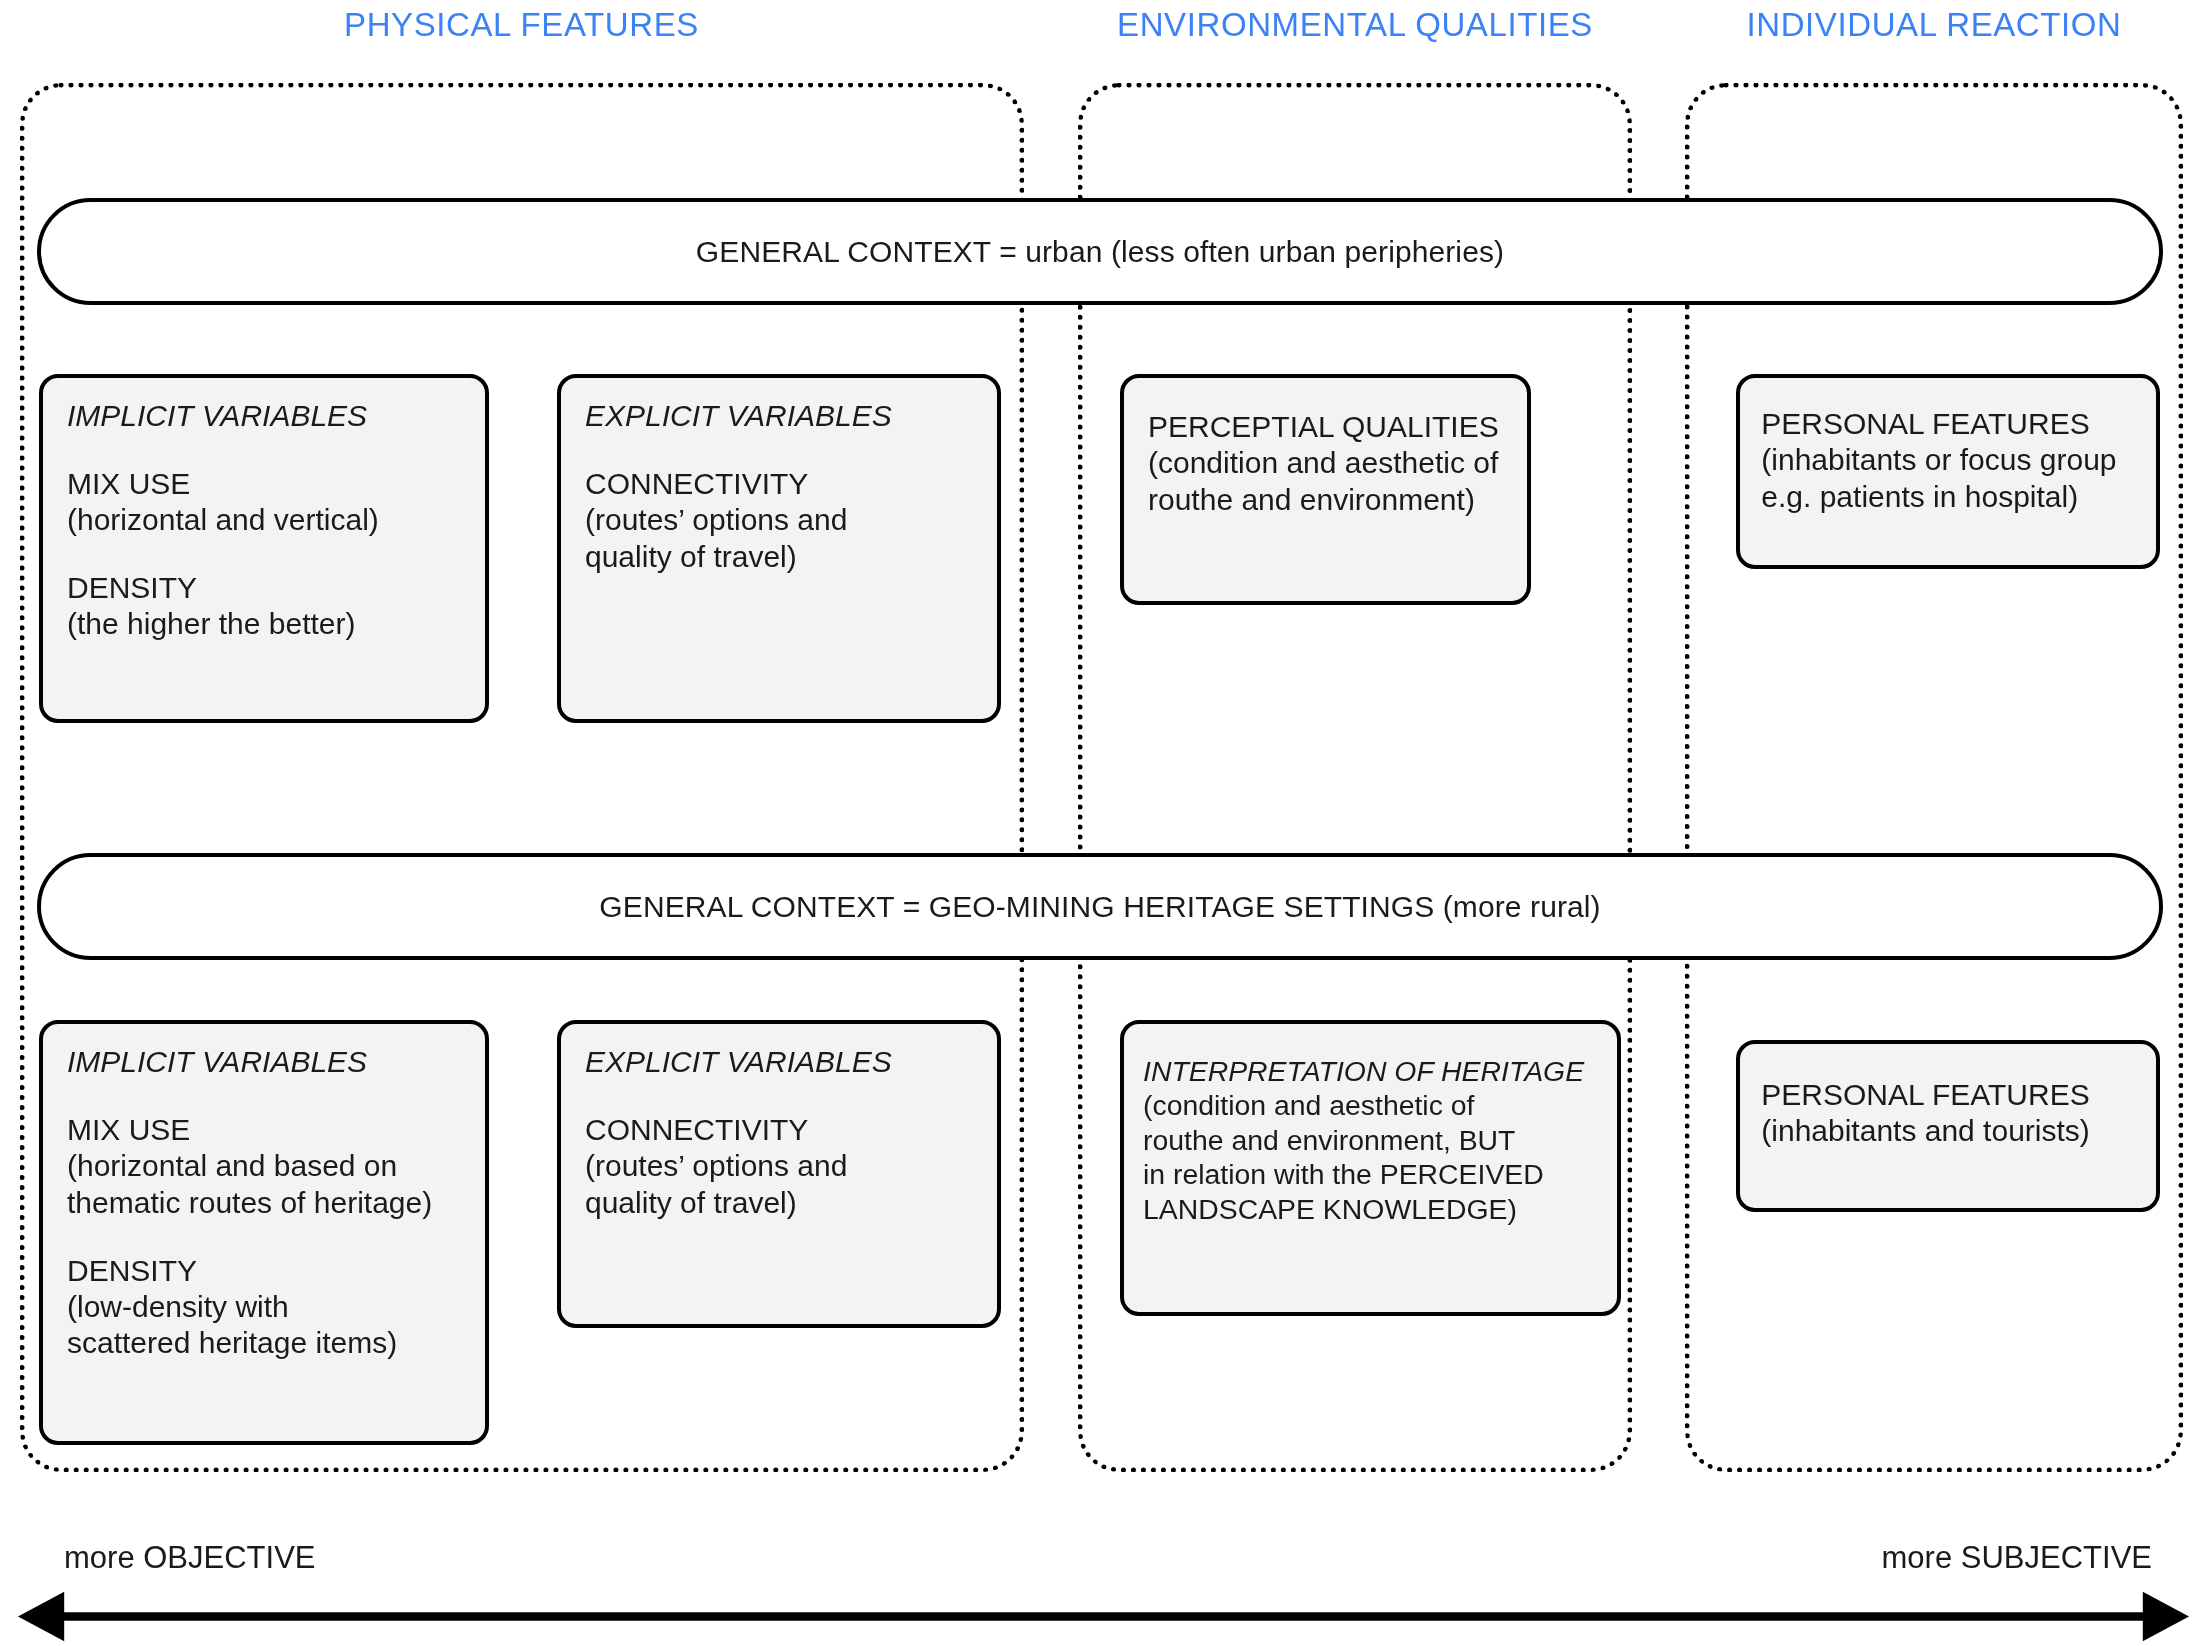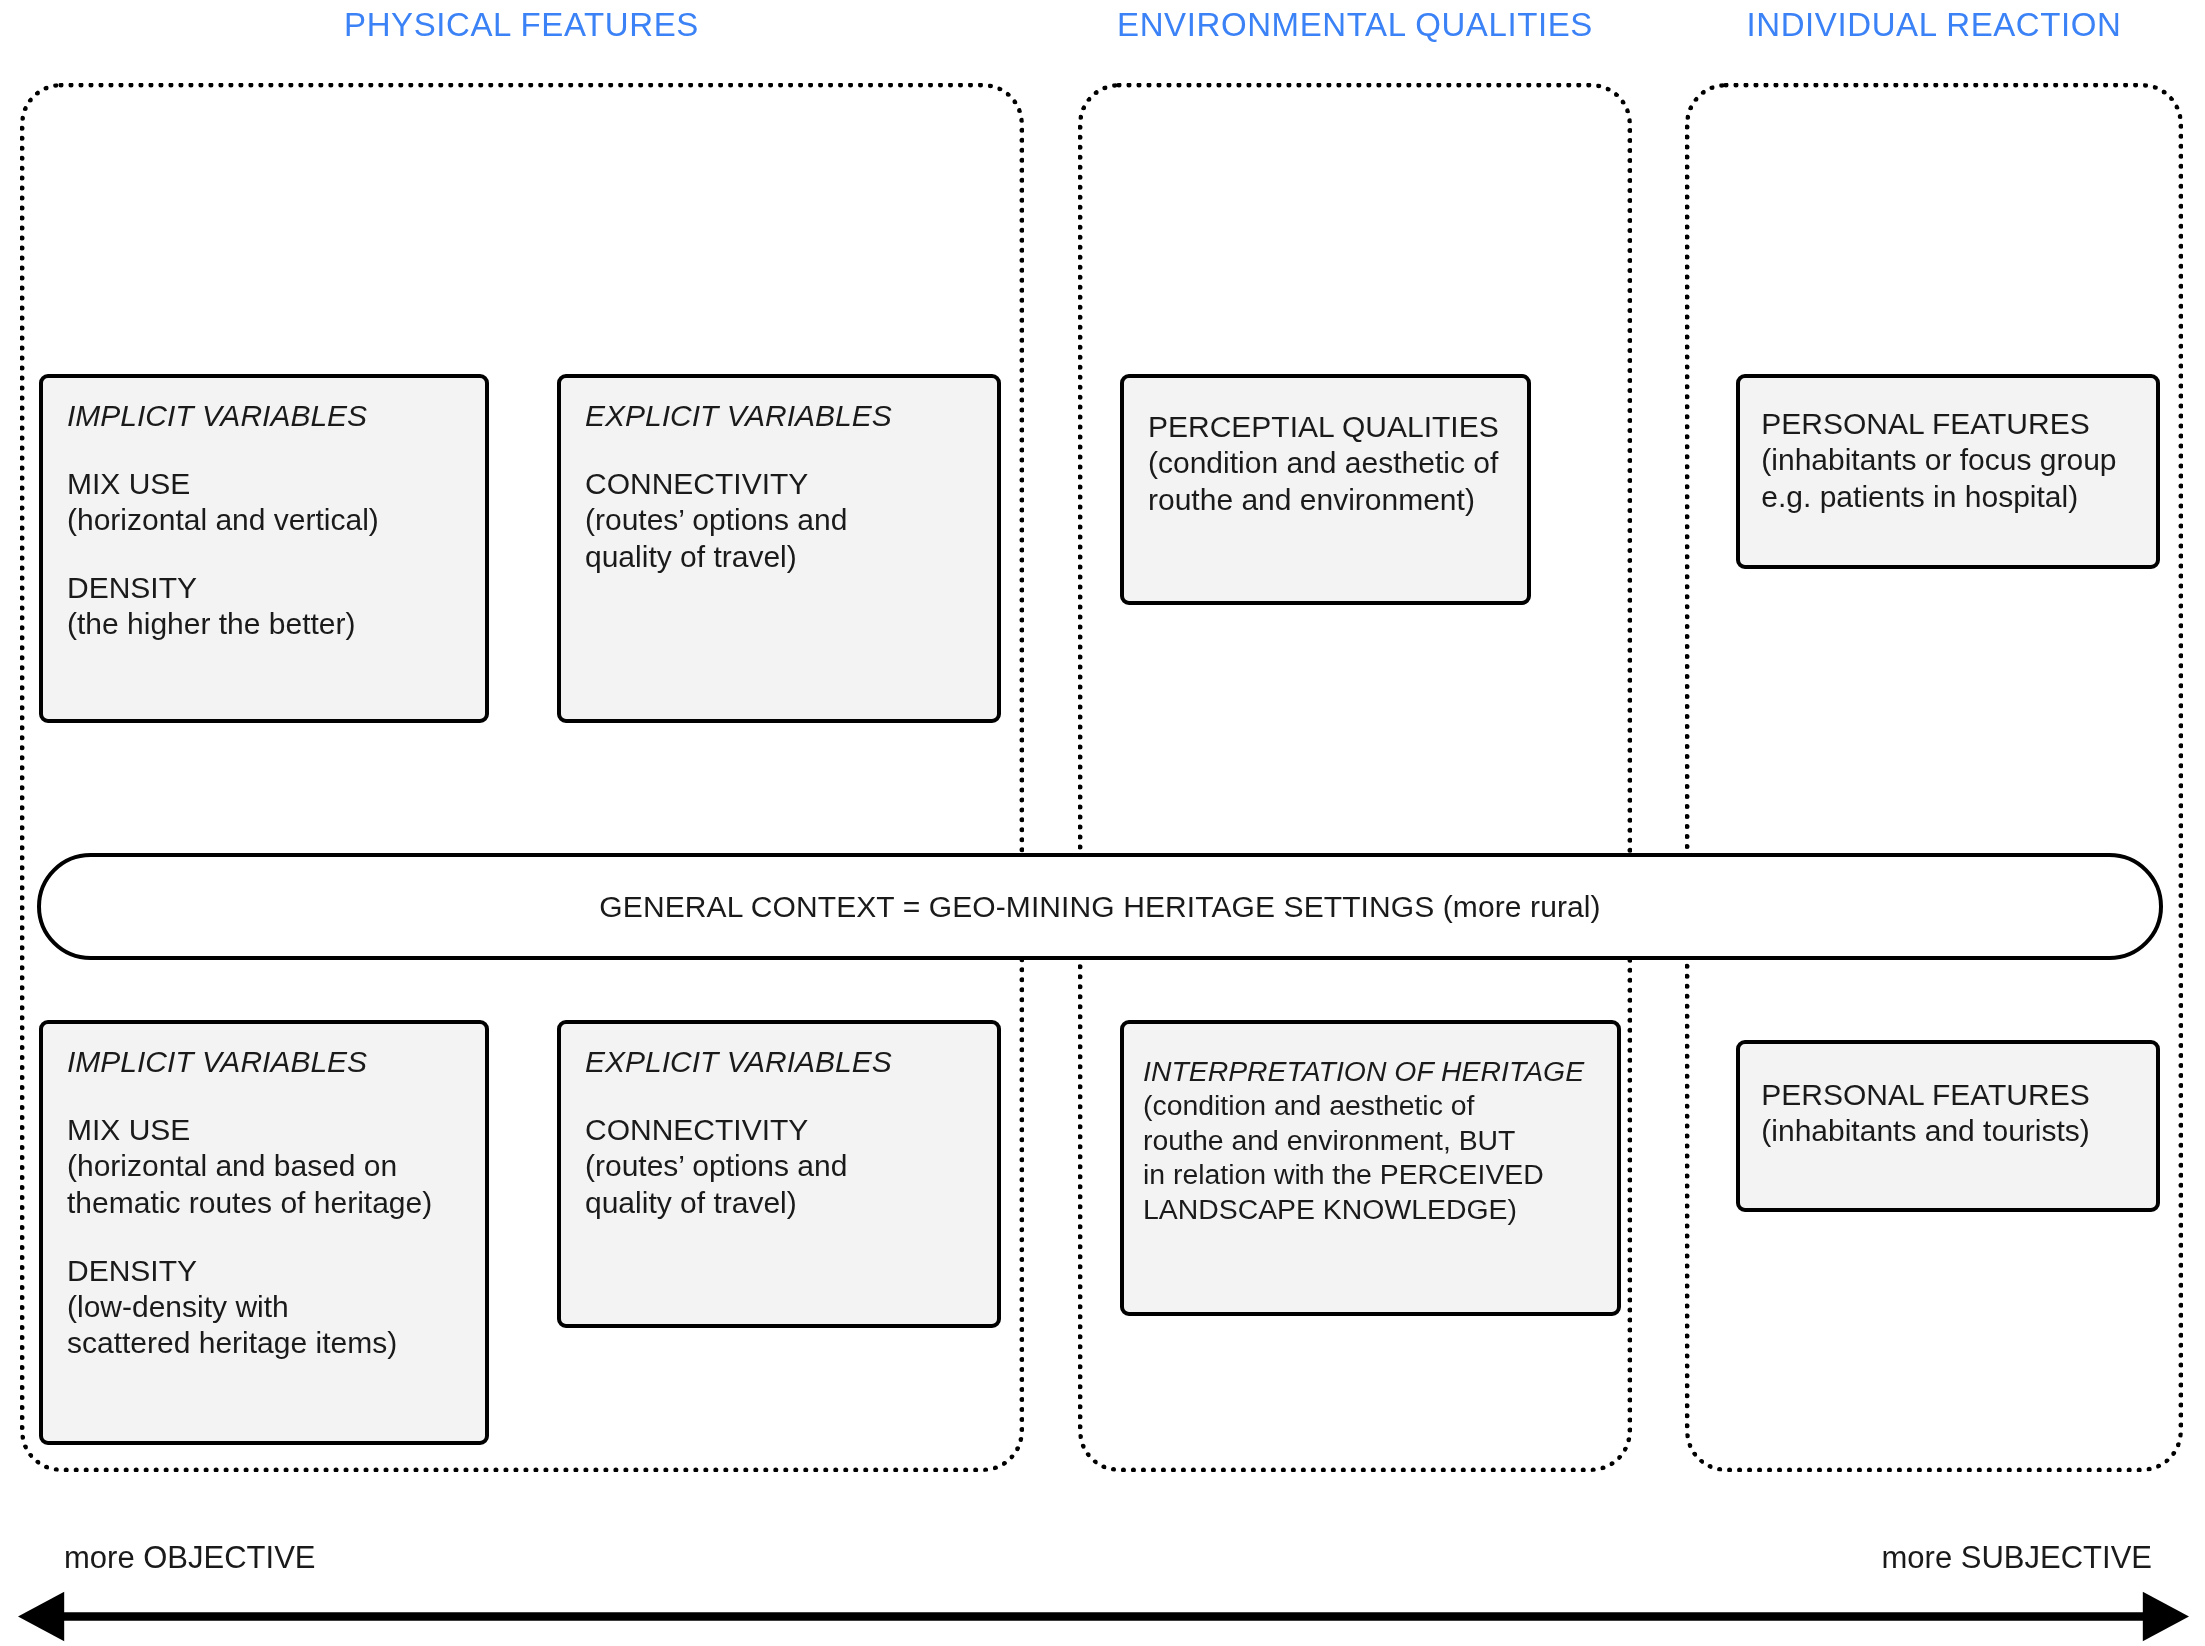--- a/index.html
+++ b/index.html
@@ -56,21 +56,21 @@
     color: #1a1a1a;
     white-space: nowrap;
     letter-spacing: 0.1px;
   }
 
   
   .card {
     position: absolute;
     box-sizing: border-box;
     border: 4.1px solid #000000;
-    border-radius: 9px;
+    border-radius: 19px;
     background: #f3f3f3;
     padding: 20px 20px 18px 24px;
     overflow: hidden;
   }
   .card .card-title {
     font-size: 30px;
     font-style: italic;
     line-height: 1.18;
     color: #1a1a1a;
     white-space: nowrap;
@@ -115,20 +115,23 @@
   <div class="col-header" style="left:1078px; top:6px; width:554px;">ENVIRONMENTAL QUALITIES</div>
 
   <div class="col-header" style="left:1685px; top:6px; width:498px;">INDIVIDUAL REACTION</div>
 
   <div class="dotted-col" style="left:19.5px; top:83px; width:1004px; height:1389px;"></div>
 
   <div class="dotted-col" style="left:1078px; top:83px; width:554px; height:1389px;"></div>
 
   <div class="dotted-col" style="left:1685px; top:83px; width:498px; height:1389px;"></div>
 
+  <div class="context-pill" style="left:37px; top:198px; width:2126px; height:107px;">
+    <span class="pill-text">GENERAL CONTEXT = urban (less often urban peripheries)</span>
+  </div>
 
   <div class="card" style="left:39px; top:374px; width:450px; height:349px;">
     <div class="card-title">IMPLICIT VARIABLES</div>
     <div class="gap-lg"></div>
     <div class="card-head">MIX USE</div>
     <div class="card-body">(horizontal and vertical)</div>
     <div class="gap-md"></div>
     <div class="card-head">DENSITY</div>
     <div class="card-body">(the higher the better)</div>
   </div>

